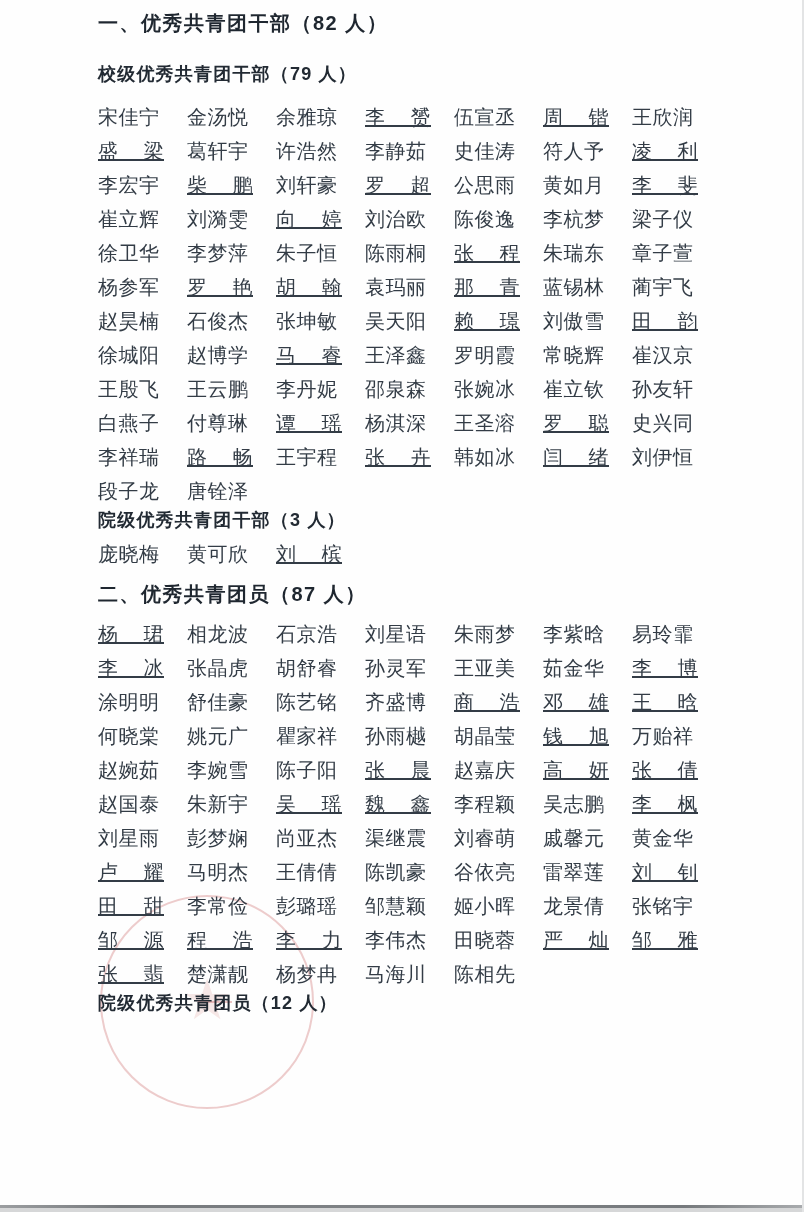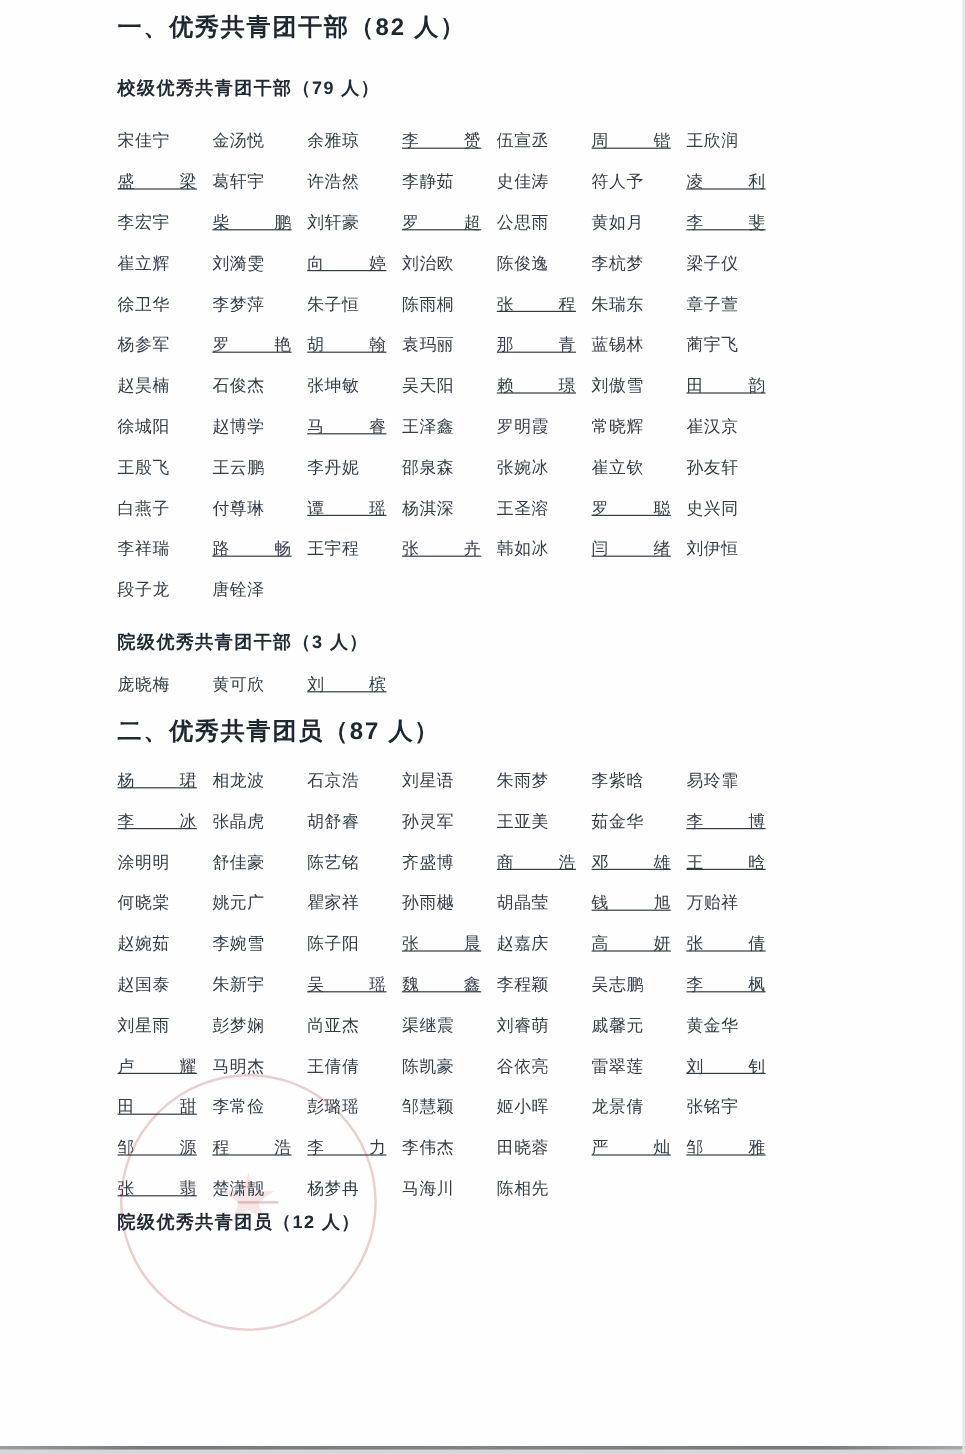--- a/index.html
+++ b/index.html
@@ -19,37 +19,37 @@
   }
   h1{
     font-size:20px;
     line-height:26px;
     font-weight:bold;
     color:#1f2730;
     letter-spacing:1.5px;
     margin:4px 0 0 0;
   }
   h2{
-    font-size:15px;
+    font-size:18px;
     line-height:24px;
     font-weight:bold;
     color:#222a33;
     letter-spacing:1.2px;
     margin:0;
   }
   .mt-h2-first{margin-top:26px;}
-  .mt-h2-mid{margin-top:16px;}
+  .mt-h2-mid{}
   .mt-h1-2{margin-top:10px;}
   .mt-h2-third{margin-top:26px;}
   .mt-h2-fourth{}
   .grid{
     display:grid;
     grid-template-columns:repeat(7,66px);
-    column-gap:13px;
-    font-size:14px;
+    column-gap:23px;
+    font-size:20px;
     letter-spacing:0.5px;
     color:#333c46;
   }
   .grid .name{
     display:inline-block;
     width:66px;
     line-height:34px;
     white-space:nowrap;
     text-align:left;
   }

